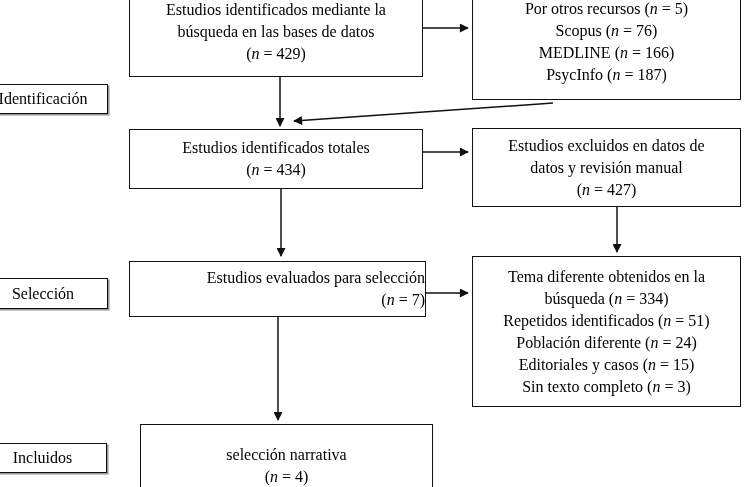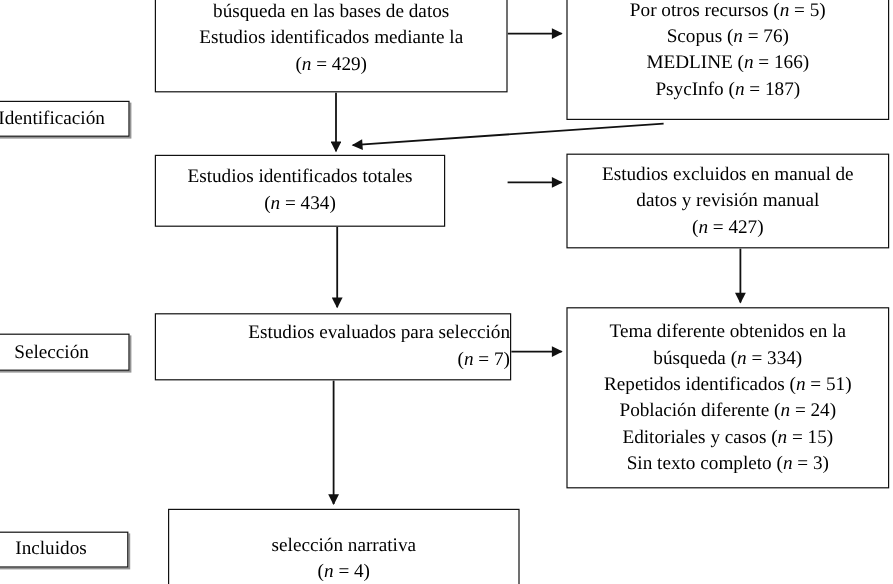--- a/index.html
+++ b/index.html
@@ -74,39 +74,39 @@
     <line x1="617" y1="207" x2="617" y2="252" stroke="#111111" stroke-width="1.5" marker-end="url(#arr)"></line>
     <line x1="426" y1="293" x2="468" y2="293" stroke="#111111" stroke-width="1.5" marker-end="url(#arr)"></line>
     <line x1="278" y1="317" x2="278" y2="420" stroke="#111111" stroke-width="1.5" marker-end="url(#arr)"></line>
   </svg>
 
   <div class="stage-label" style="left:-22px; top:84px; width:130px; height:30px;">Identificación</div>
   <div class="stage-label" style="left:-22px; top:278px; width:130px; height:31px;">Selección</div>
   <div class="stage-label" style="left:-22px; top:443px; width:129px; height:30px;">Incluidos</div>
 
   <div class="fbox" style="left:129px; top:-14px; width:294px; height:91px;">
+      <div class="ln">Estudios identificados mediante la</div>
       <div class="ln">búsqueda en las bases de datos</div>
-      <div class="ln">Estudios identificados mediante la</div>
       <div class="ln">(<i>n</i> = 429)</div>
     </div>
 
   <div class="fbox" style="left:472px; top:-16px; width:269px; height:116px;">
       <div class="ln">Por otros recursos (<i>n</i> = 5)</div>
       <div class="ln">Scopus (<i>n</i> = 76)</div>
       <div class="ln">MEDLINE (<i>n</i> = 166)</div>
       <div class="ln">PsycInfo (<i>n</i> = 187)</div>
     </div>
 
-  <div class="fbox" style="left:129px; top:129px; width:242px; height:60px;">
+  <div class="fbox" style="left:129px; top:129px; width:294px; height:60px;">
       <div class="ln">Estudios identificados totales</div>
       <div class="ln">(<i>n</i> = 434)</div>
     </div>
 
   <div class="fbox" style="left:472px; top:128px; width:269px; height:79px;">
-      <div class="ln">Estudios excluidos en manual de</div>
+      <div class="ln">Estudios excluidos en datos de</div>
       <div class="ln">datos y revisión manual</div>
       <div class="ln">(<i>n</i> = 427)</div>
     </div>
 
   <div class="fbox" style="left:129px; top:261px; width:297px; height:56px;align-items:flex-end;">
       <div class="ln">Estudios evaluados para selección</div>
       <div class="ln">(<i>n</i> = 7)</div>
     </div>
 
   <div class="fbox" style="left:472px; top:256px; width:269px; height:151px;font-family:Liberation Serif, serif;">

